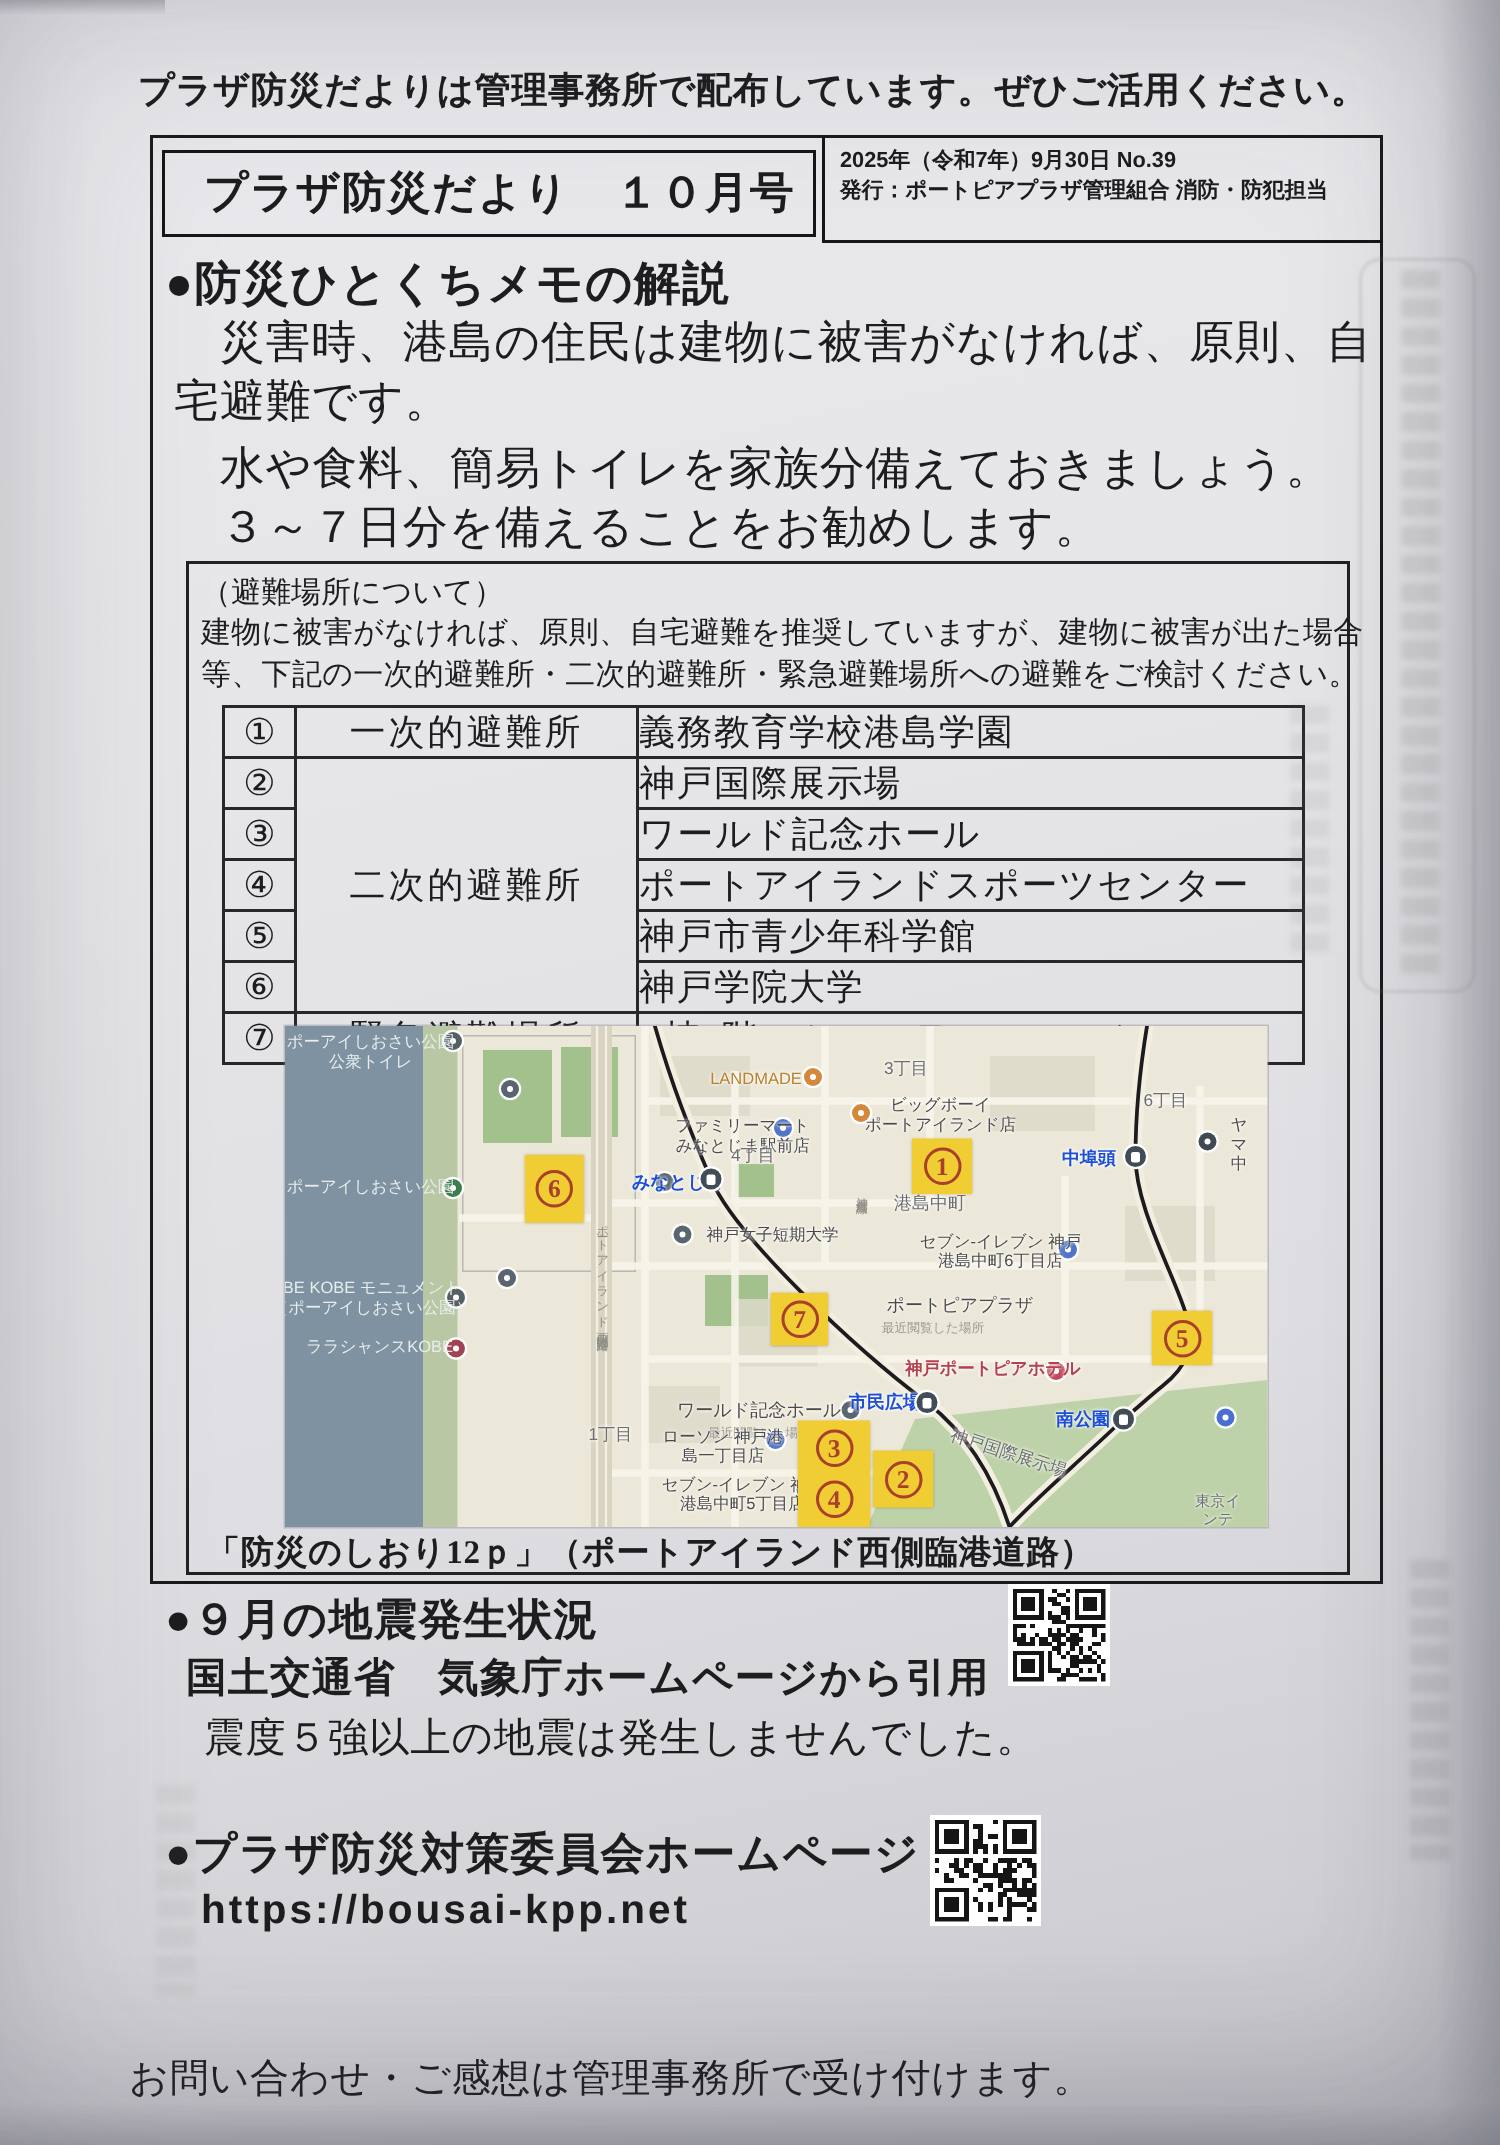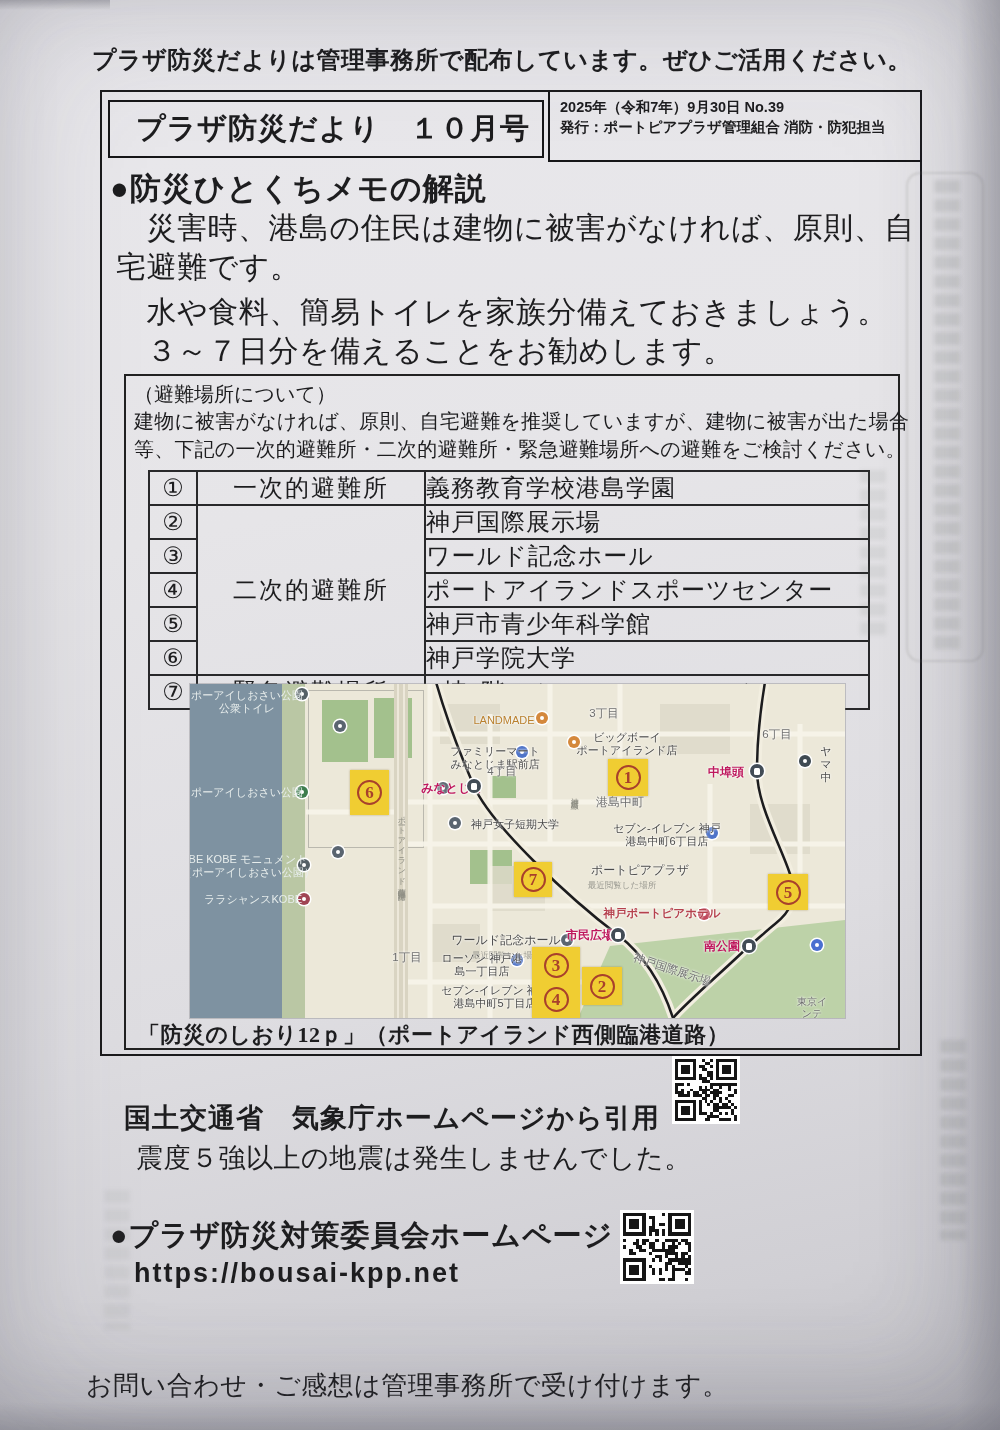--- a/index.html
+++ b/index.html
@@ -57,21 +57,21 @@
   .map svg.net{position:absolute;left:0;top:0;z-index:2;}
   .green{position:absolute;background:#a3c18d;z-index:1;}
   .block{position:absolute;background:rgba(222,217,201,.85);z-index:1;}
   .campus-outline{position:absolute;border:1px solid rgba(95,95,95,.35);z-index:2;}
 
   .lab{position:absolute;transform:translate(-50%,-50%);white-space:pre-line;text-align:center;
     font-family:var(--sans);font-size:11px;line-height:1.18;color:#4a4a4a;z-index:4;
     text-shadow:0 0 2px rgba(255,255,255,.95),0 0 3px rgba(255,255,255,.9);}
   .lab.wlab{color:#e7edec;text-shadow:none;}
   .lab.dist{color:#6e6e6e;font-size:11.5px;}
-  .lab.big{font-weight:bold;font-size:12px;color:#be185d;}
+  .lab.big{font-weight:bold;font-size:12px;color:#1d4ed8;}
   .lab.red{color:#b5414d;font-weight:bold;font-size:11.5px;}
   .lab.tiny{font-size:8.5px;color:#9a9a92;text-shadow:none;}
   .lab.vroad{writing-mode:vertical-rl;font-size:8px;color:#8f8f85;text-shadow:none;letter-spacing:1px;}
 
   .poi{position:absolute;width:12px;height:12px;border-radius:50%;transform:translate(-50%,-50%);
     box-shadow:0 0 0 1.5px #fff;z-index:4;}
   .poi::after{content:"";position:absolute;left:4px;top:4px;width:4px;height:4px;border-radius:50%;background:#fff;}
 
   .station{position:absolute;width:14px;height:14px;border-radius:50%;background:#424c56;
     transform:translate(-50%,-50%);box-shadow:0 0 0 1.5px #fff;z-index:5;}
@@ -309,20 +309,21 @@
             <div class="marker" style="left: 392px; top: 283px; width: 40px; height: 38px;">
               <span class="mnum">2</span>
 
             </div>
           </div>
       </div>
 
       <div class="abs map-caption">「防災のしおり12ｐ」（ポートアイランド西側臨港道路）</div>
     </div>
 
+    <div class="abs sec-heading" style="left:8px;top:968px">●９月の地震発生状況</div>
     <div class="abs sec-sub" style="left:22px;top:1008px">国土交通省　気象庁ホームページから引用</div>
     <div class="abs sec-body" style="left:34px;top:1048px">震度５強以上の地震は発生しませんでした。</div>
     <div class="abs qr" style="left:570px;top:964px;width:68px;height:68px">
         <svg viewBox="0 0 21 21" shape-rendering="crispEdges" xmlns="http://www.w3.org/2000/svg">
           <rect width="21" height="21" fill="#fff"></rect>
           <rect x="9" y="0" width="1" height="1" fill="#151515"></rect>
           <rect x="12" y="0" width="1" height="1" fill="#151515"></rect>
           <rect x="10" y="1" width="1" height="1" fill="#151515"></rect>
           <rect x="11" y="1" width="1" height="1" fill="#151515"></rect>
           <rect x="8" y="2" width="1" height="1" fill="#151515"></rect>

